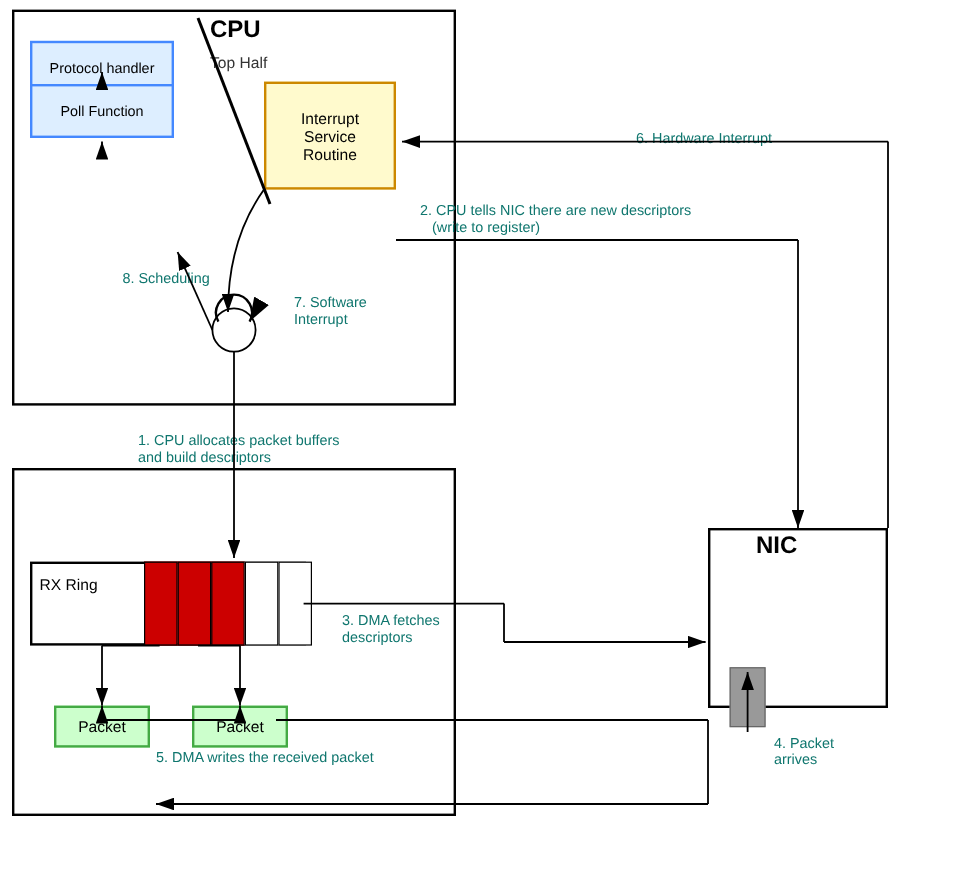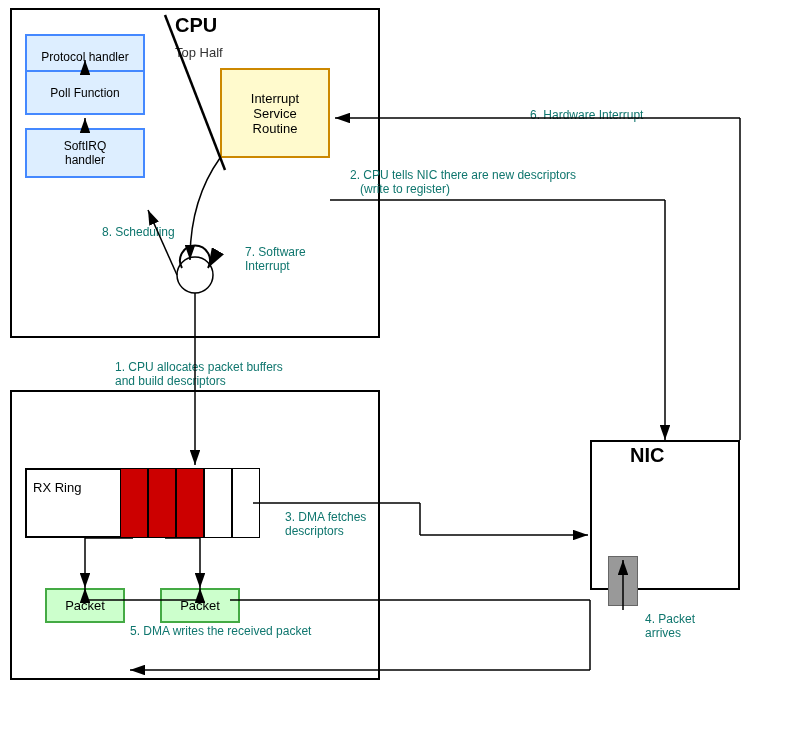--- a/index.html
+++ b/index.html
@@ -247,23 +247,20 @@
   <div class="proto-box">
     <span>Protocol
 handler</span>
   </div>
 
   <div class="poll-box">
     <span>Poll
 Function</span>
   </div>
 
-  <div class="softirq-box">
-    <span>SoftIRQ<br>handler</span>
-  </div>
 
   <div class="mem-box"></div>
 
   <div class="rx-ring-container"></div>
   <div class="rx-ring-label">RX Ring</div>
   <div class="rx-ring-cells">
     <div class="rx-cell-red"></div>
     <div class="rx-cell-red"></div>
     <div class="rx-cell-red"></div>
     <div class="rx-cell-white"></div>

